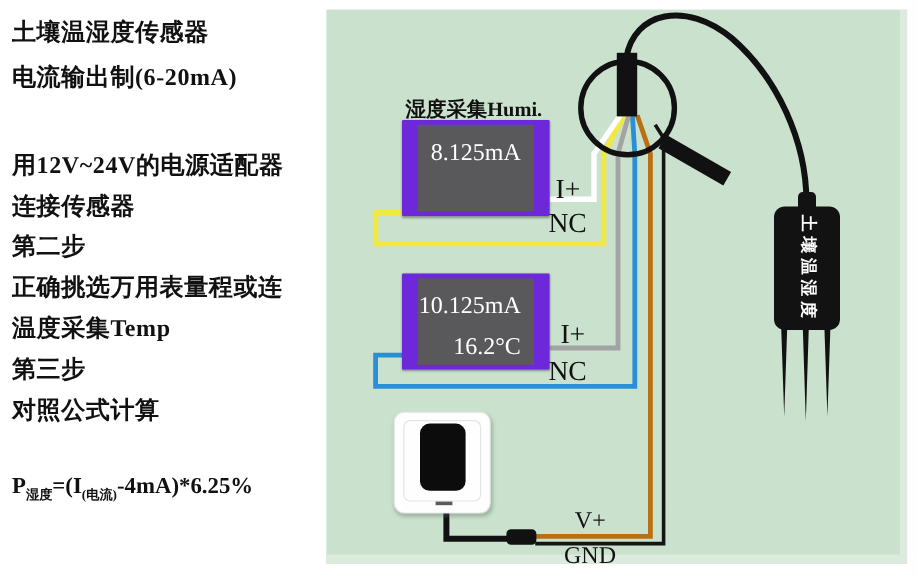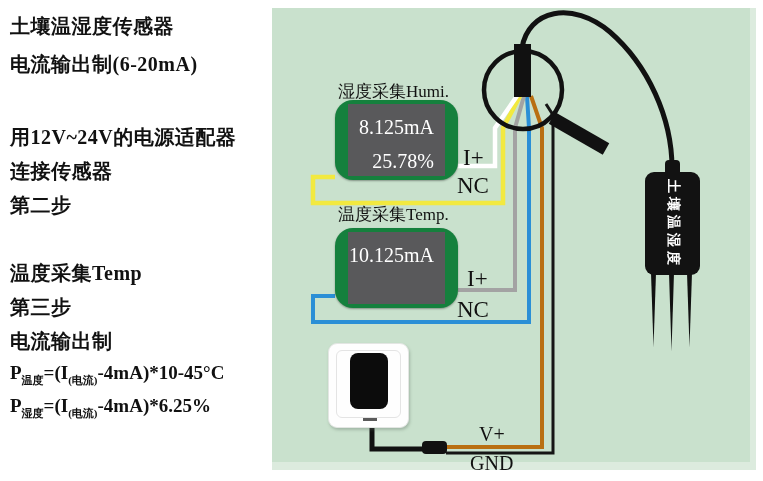--- a/index.html
+++ b/index.html
@@ -15,29 +15,29 @@
   
   .panel{
     position:absolute;left:272px;top:8px;width:484px;height:462px;
     background:#c9e1cd;
     box-shadow:inset -6px -8px 0 0 #dcebde;
   }
   
   .wires{position:absolute;left:0;top:0;width:763px;height:481px;}
   
   .meter{
-    position:absolute;width:123px;height:80px;background:#15803d;border-radius:18px;
+    position:absolute;width:123px;height:80px;background:#6d28d9;border-radius:1px;
     box-shadow:0 1px 2px rgba(0,0,0,.35);
   }
   .meter .screen{
     position:absolute;left:13px;right:13px;top:4px;bottom:4px;background:#59595b;
     color:#ffffff;text-align:right;padding-right:11px;box-sizing:border-box;
     font-size:20px;line-height:34px;padding-top:6px;
   }
-  .meter-title{position:absolute;font-size:17px;font-weight:normal;white-space:nowrap;}
+  .meter-title{position:absolute;font-size:17px;font-weight:bold;white-space:nowrap;}
   .terminal-label{position:absolute;font-size:23px;white-space:nowrap;}
   .power-label{position:absolute;font-size:20px;white-space:nowrap;}
   
   .wall-plate{
     position:absolute;left:328px;top:343px;width:79px;height:83px;background:#fefefe;
     border-radius:9px;border:1px solid #e3e6e3;box-shadow:1px 2px 3px rgba(90,110,95,.35);
   }
   .wall-plate .inner-ring{
     position:absolute;left:7px;top:6px;right:7px;bottom:9px;border:1px solid #e4e4e4;border-radius:6px;
   }
@@ -57,27 +57,25 @@
 <body>
 
 <div class="canvas">
 
   <div class="instructions">
     <div class="instr-line" style="top:13px">土壤温湿度传感器</div>
     <div class="instr-line" style="top:51px">电流输出制(6-20mA)</div>
     <div class="instr-line" style="top:124px">用12V~24V的电源适配器</div>
     <div class="instr-line" style="top:158px">连接传感器</div>
     <div class="instr-line" style="top:192px">第二步</div>
+    <div class="instr-line" style="top:226px">正确挑选万用表量程或连</div>
     <div class="instr-line" style="top:260px">温度采集Temp</div>
     <div class="instr-line" style="top:294px">第三步</div>
-    <div class="instr-line" style="top:328px">电流输出制</div>
+    <div class="instr-line" style="top:328px">对照公式计算</div>
 
-    <div class="formula" style="top:362px">
-      <span>P</span><sub>温度</sub><span>=(I</span><sub>(电流)</sub><span>-4mA)*10-45°C</span>
-    </div>
     <div class="formula" style="top:395px">
       <span>P</span><sub>湿度</sub><span>=(I</span><sub>(电流)</sub><span>-4mA)*6.25%</span>
     </div>
   </div>
 
   <div class="panel"></div>
 
   <svg class="wires" viewBox="0 0 763 481" xmlns="http://www.w3.org/2000/svg">
 
     <path d="M 522,48 C 528,10 572,0 610,32 C 648,65 672,118 672,168" fill="none" stroke-width="5" stroke="#111111"></path>
@@ -103,30 +101,29 @@
 
     <polygon points="651,273 656,273 653.5,347" fill="#111111"></polygon>
     <polygon points="669,273 674,273 671.5,351" fill="#111111"></polygon>
     <polygon points="687,273 692,273 689.5,347" fill="#111111"></polygon>
   </svg>
 
   <div class="meter-title" style="left:338px;top:80px">湿度采集Humi.</div>
   <div class="meter" style="left:335px;top:100px">
     <div class="screen">
       <div>8.125mA</div>
-      <div>25.78%</div>
     </div>
   </div>
   <div class="terminal-label" style="left:463px;top:145px">I+</div>
   <div class="terminal-label" style="left:457px;top:173px">NC</div>
 
-  <div class="meter-title" style="left:338px;top:203px">温度采集Temp.</div>
   <div class="meter" style="left:335px;top:228px">
     <div class="screen">
       <div>10.125mA</div>
+      <div>16.2°C</div>
     </div>
   </div>
   <div class="terminal-label" style="left:467px;top:266px">I+</div>
   <div class="terminal-label" style="left:457px;top:297px">NC</div>
 
   <div class="power-label" style="left:479px;top:423px">V+</div>
   <div class="power-label" style="left:470px;top:452px">GND</div>
 
   <div class="wall-plate">
     <div class="inner-ring"></div>

